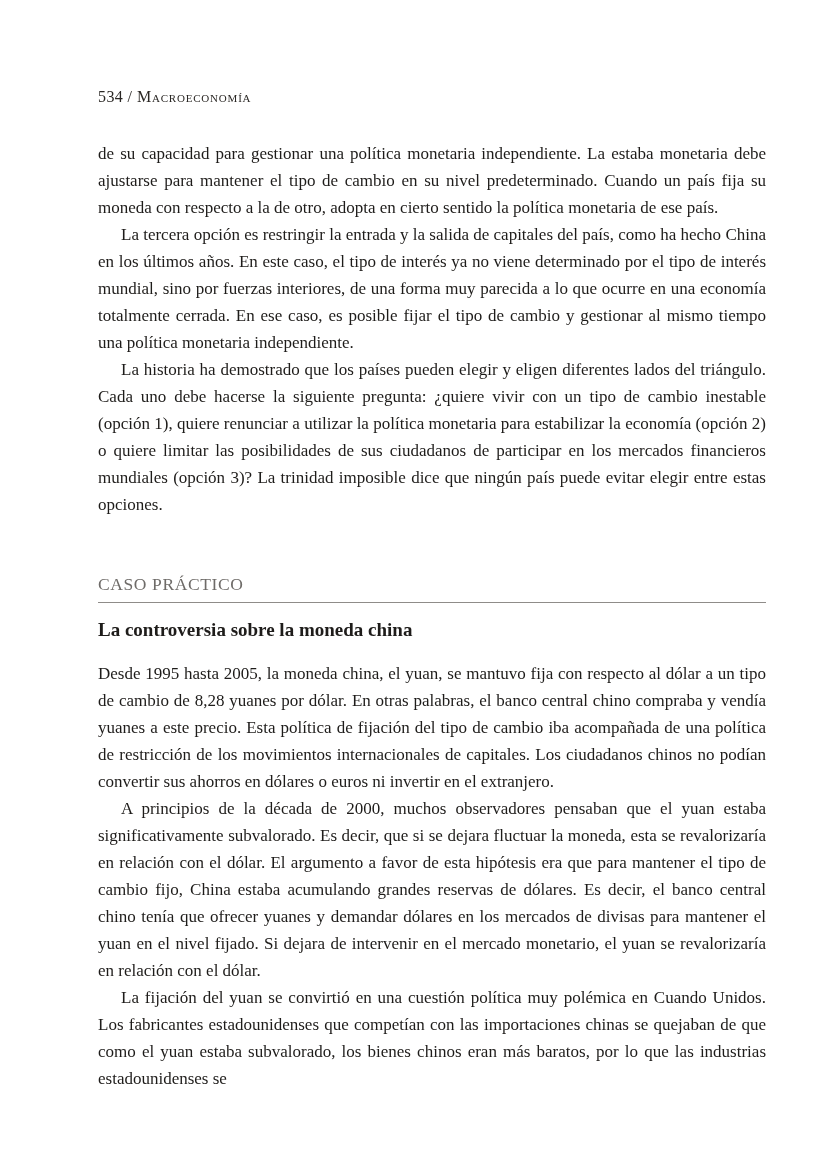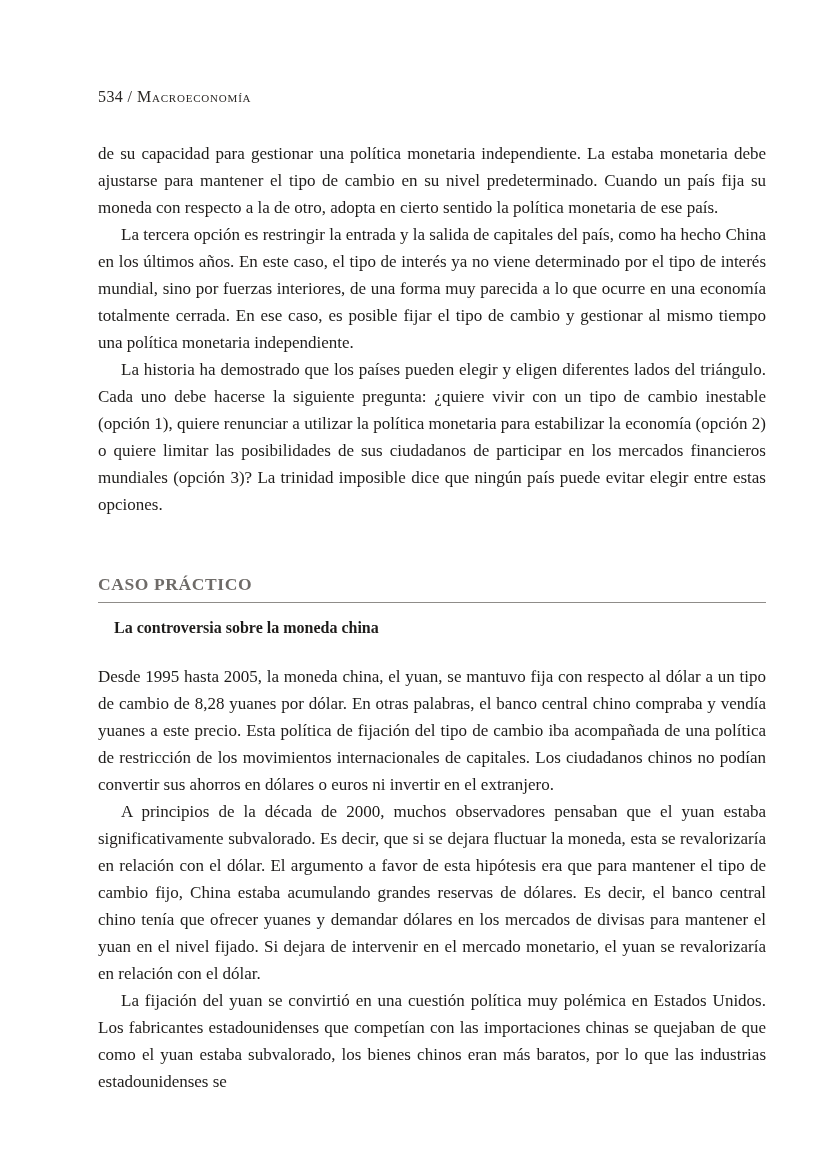--- a/index.html
+++ b/index.html
@@ -37,41 +37,40 @@
     margin: 0;
     text-indent: 0;
   }
   .para.indent {
     text-indent: 23px;
     font-family: Liberation Serif, serif;
   }
   .case-label {
     margin-top: 56px;
     font-size: 17.5px;
-    font-weight: bold;
+    font-weight: normal;
     color: #6e6b68;
     letter-spacing: 0.6px;
     line-height: 1.2;
   }
   .case-rule {
     border: none;
     border-bottom: 1.2px solid #8f8c89;
     margin: 7px 0 0 0;
     height: 0;
   }
   .case-title {
     margin-top: 15px;
-    font-size: 16px;
+    font-size: 19px;
     font-weight: bold;
     color: #1e1c1a;
     line-height: 1.3;
-    margin-left: 16px;
   }
   .case-body {
-    margin-top: 24px;
+    margin-top: 17px;
   }
 </style>
 </head>
 <body>
 
 <div class="page">
 
   <div class="running-head">
     <span>534</span><span> </span><span>/</span><span> </span><span class="book-title">Macroeconomía</span>
   </div>
@@ -82,18 +81,18 @@
     <p class="para indent">La tercera opción es restringir la entrada y la salida de capitales del país, como ha hecho China en los últimos años. En este caso, el tipo de interés ya no viene determinado por el tipo de interés mundial, sino por fuerzas interiores, de una forma muy parecida a lo que ocurre en una economía totalmente cerrada. En ese caso, es posible fijar el tipo de cambio y gestionar al mismo tiempo una política monetaria independiente.</p>
     <p class="para indent">La historia ha demostrado que los países pueden elegir y eligen diferentes lados del triángulo. Cada uno debe hacerse la siguiente pregunta: ¿quiere vivir con un tipo de cambio inestable (opción 1), quiere renunciar a utilizar la política monetaria para estabilizar la economía (opción 2) o quiere limitar las posibilidades de sus ciudadanos de participar en los mercados financieros mundiales (opción 3)? La trinidad imposible dice que ningún país puede evitar elegir entre estas opciones.</p>
 
     <div class="case-label">CASO PRÁCTICO</div>
     <hr class="case-rule">
     <div class="case-title">La controversia sobre la moneda china</div>
 
     <div class="case-body">
       <p class="para">Desde 1995 hasta 2005, la moneda china, el yuan, se mantuvo fija con respecto al dólar a un tipo de cambio de 8,28 yuanes por dólar. En otras palabras, el banco central chino compraba y vendía yuanes a este precio. Esta política de fijación del tipo de cambio iba acompañada de una política de restricción de los movimientos internacionales de capitales. Los ciudadanos chinos no podían convertir sus ahorros en dólares o euros ni invertir en el extranjero.</p>
       <p class="para indent">A principios de la década de 2000, muchos observadores pensaban que el yuan estaba significativamente subvalorado. Es decir, que si se dejara fluctuar la moneda, esta se revalorizaría en relación con el dólar. El argumento a favor de esta hipótesis era que para mantener el tipo de cambio fijo, China estaba acumulando grandes reservas de dólares. Es decir, el banco central chino tenía que ofrecer yuanes y demandar dólares en los mercados de divisas para mantener el yuan en el nivel fijado. Si dejara de intervenir en el mercado monetario, el yuan se revalorizaría en relación con el dólar.</p>
-      <p class="para indent">La fijación del yuan se convirtió en una cuestión política muy polémica en Estados Unidos. Los fabricantes estadounidenses que competían con las importaciones chinas se quejaban de que como el yuan estaba subvalorado, los bienes chinos eran más baratos, por lo que las industrias estadounidenses se</p>
+      <p class="para indent">La fijación del yuan se convirtió en una cuestión política muy polémica en Cuando Unidos. Los fabricantes estadounidenses que competían con las importaciones chinas se quejaban de que como el yuan estaba subvalorado, los bienes chinos eran más baratos, por lo que las industrias estadounidenses se</p>
     </div>
 
   </div>
 
 </div>
 
 </body></html>

